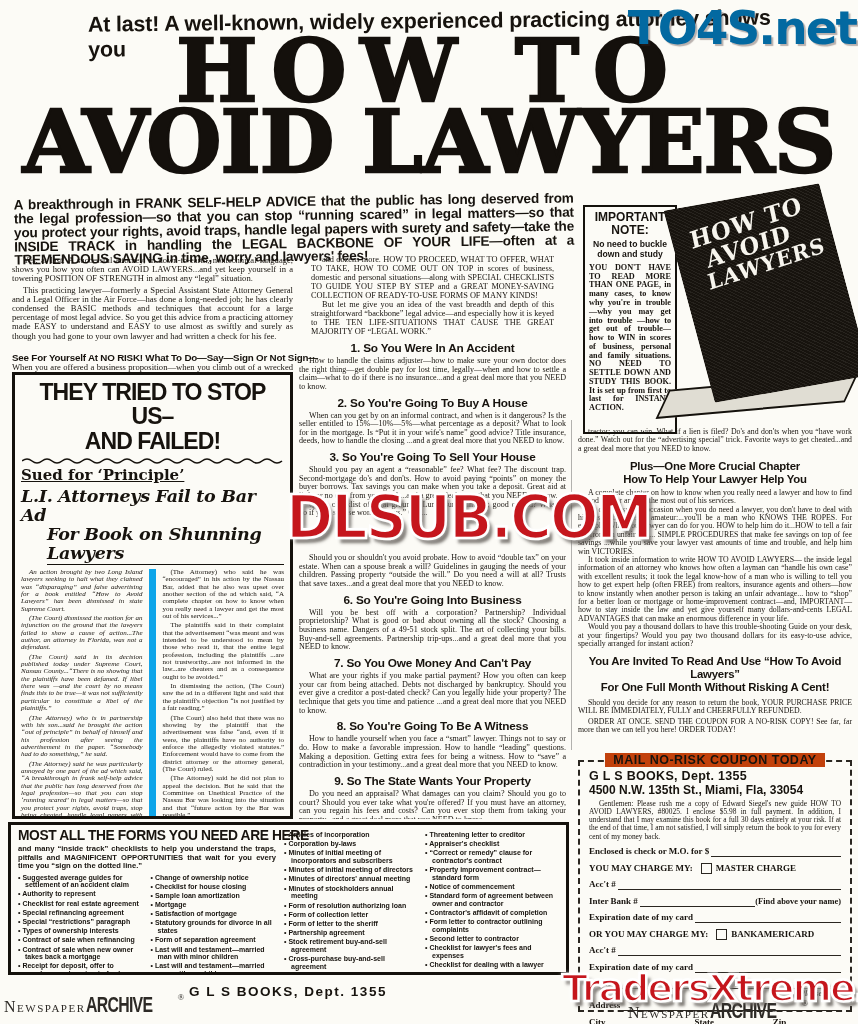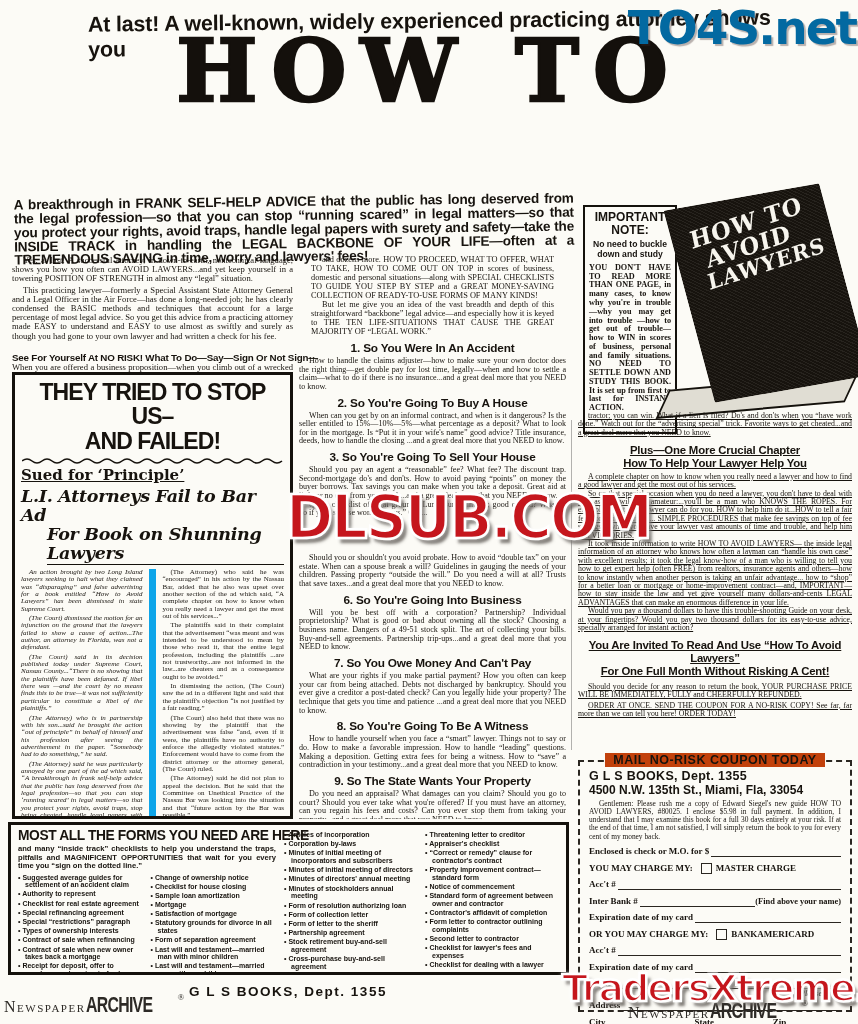--- a/index.html
+++ b/index.html
@@ -59,21 +59,21 @@
   #art-cols .acol1{border-right:7px solid #0ea5e9;padding-right:6px;font-style:italic;}
   .apara{margin:0 0 2px;text-indent:8px;}
   
   #mid-col{left:299px;top:256px;width:267px;height:563px;overflow:hidden;}
   #mid-col .mp{font-size:8.3px;line-height:1.07;text-align:justify;text-indent:11px;margin:0 12px 1px;}
   .sec-h{font-family:"Liberation Sans",sans-serif;font-weight:800;font-size:11.8px;
          text-align:center;margin:4px 0 2px;letter-spacing:-.2px;}
   .sec-t{font-size:8.1px;line-height:1.07;text-align:justify;text-indent:10px;}
   .wm-gap{margin-top:36px;}
   
-  #right-col{left:578px;top:412px;width:274px;text-decoration:underline;}
+  #right-col{left:578px;top:428px;width:274px;}
   #right-col .rp{font-size:7.8px;line-height:1.08;text-align:justify;text-indent:10px;margin:0;}
   .rc-p{font-size:7.8px;line-height:1.08;text-align:justify;text-indent:10px;}
   .rch{font-family:"Liberation Sans",sans-serif;font-weight:800;font-size:11.4px;
        text-align:center;line-height:1.12;margin-top:7px;letter-spacing:-.2px;}
   .rch2{margin-top:0;}
   #vrule{left:571px;top:420px;width:1px;height:330px;background:rgba(40,40,40,.35);}
   
   #coupon{left:578px;top:760px;width:274px;height:252px;border:2.5px dashed #2a2620;
           box-sizing:border-box;padding:2px 9px 4px;overflow:visible;background:#fcfbf6;}
   #coupon .chead{width:max-content;margin:-11px auto 2px;background:#c2410c;padding:0 8px;
@@ -119,20 +119,21 @@
 </style>
 </head>
 <body>
 
 <div id="page">
 
   <div class="abs" id="kicker">At last! A well-known, widely experienced practicing attorney shows you</div>
   <div class="abs" id="wm-to4s">TO4S.net</div>
 
   <div class="abs title" id="title1">HOW TO</div>
+  <div class="abs title" id="title2">AVOID LAWYERS</div>
 
   <div class="abs" id="intro">A breakthrough in FRANK SELF-HELP ADVICE that the public has long deserved from the legal profession—so that you can stop “running scared” in legal matters—so that you protect your rights, avoid traps, handle legal papers with surety and safety—take the INSIDE TRACK in handling the LEGAL BACKBONE OF YOUR LIFE—often at a TREMENDOUS SAVING in time, worry and lawyers' fees!</div>
 
   <div class="abs" id="note-box">
     <div class="nh">IMPORTANT NOTE:</div>
     <div class="ns">No need to buckle down and study</div>
     <div class="nb">YOU DON'T HAVE TO READ MORE THAN ONE PAGE, in many cases, to know why you're in trouble—why you may get into trouble —how to get out of trouble—how to WIN in scores of business, personal and family situations. NO NEED TO SETTLE DOWN AND STUDY THIS BOOK. It is set up from first to last for INSTANT ACTION.</div>
   </div>
 
   <div class="abs" id="book">

